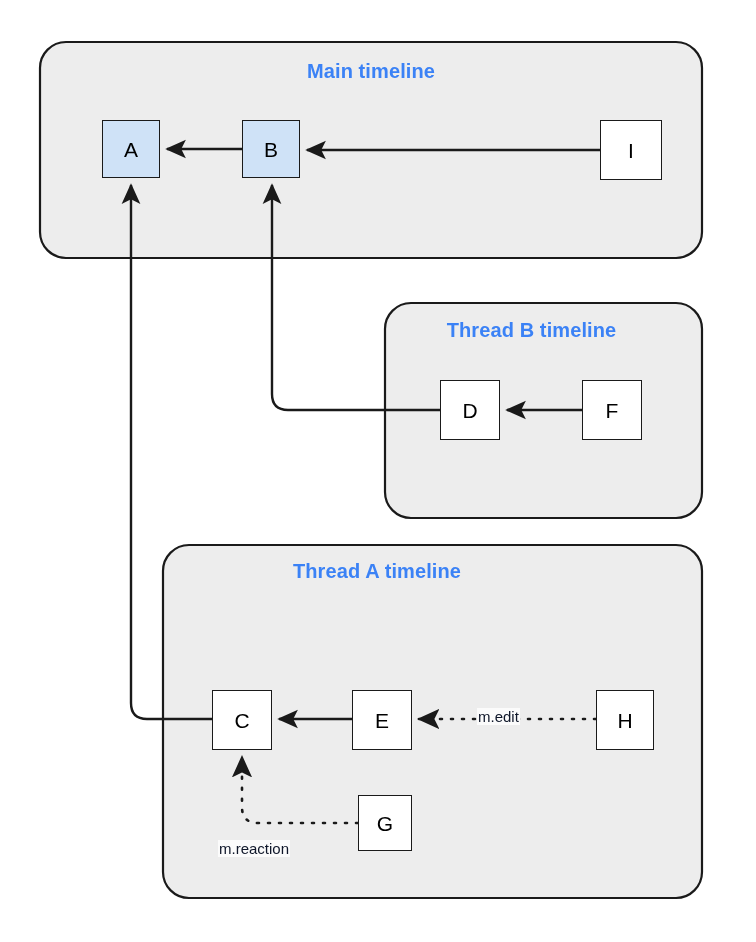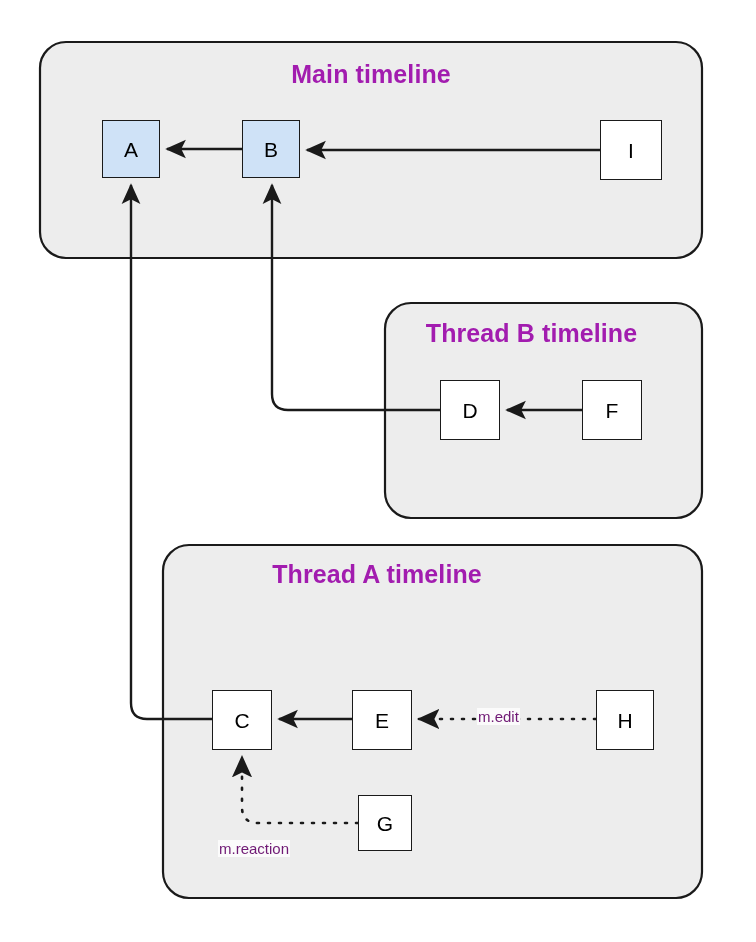--- a/index.html
+++ b/index.html
@@ -20,41 +20,41 @@
   .svg-layer {
     position: absolute;
     left: 0;
     top: 0;
     width: 756px;
     height: 942px;
   }
   .group-title {
     position: absolute;
     font-weight: bold;
-    font-size: 25px;
-    color: #a21caf;
+    font-size: 20px;
+    color: #3b82f6;
     text-align: center;
     white-space: nowrap;
     letter-spacing: 0.1px;
   }
   .node-box {
     position: absolute;
     box-sizing: border-box;
     border: 1.6px solid #1a1a1a;
     display: flex;
     align-items: center;
     justify-content: center;
     font-size: 21px;
     color: #000000;
     line-height: 1;
   }
   .edge-label {
     position: absolute;
     font-size: 15px;
-    color: #701a75;
+    color: #0f172a;
     background: #fbfbfb;
     white-space: nowrap;
     padding: 0 1px;
     line-height: 1.15;
   }
 </style>
 </head>
 <body>
 
 <div id="diagram-root">

